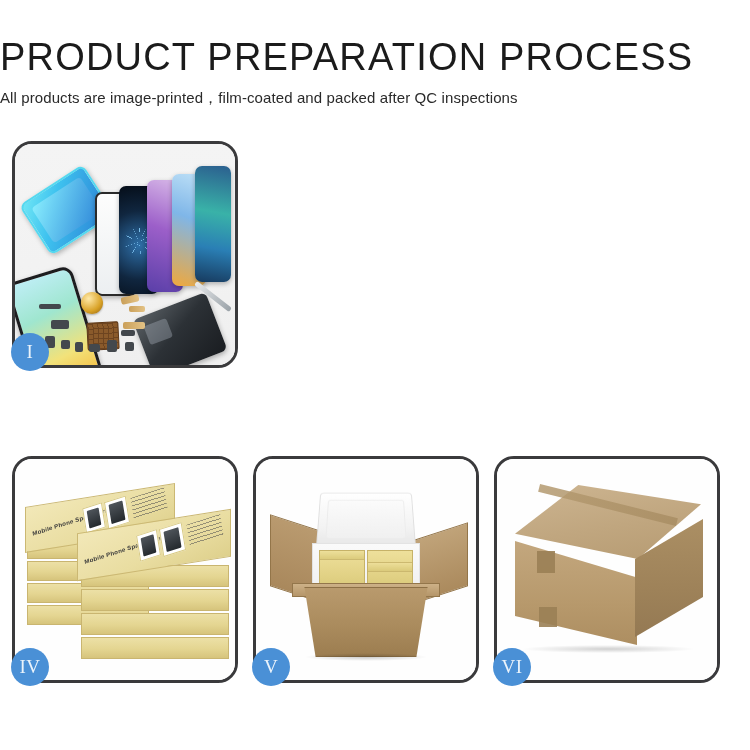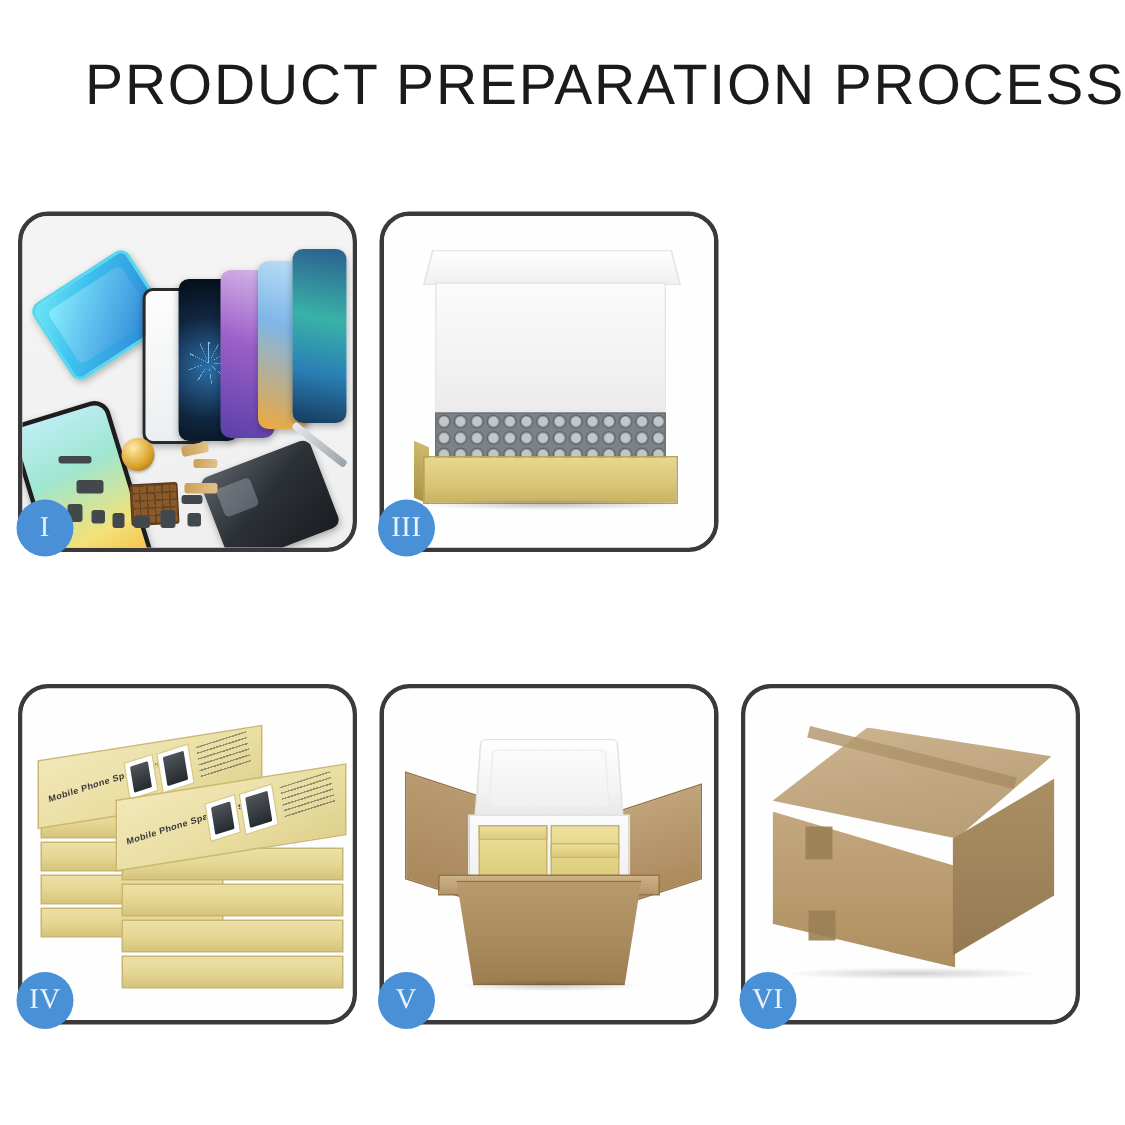--- a/index.html
+++ b/index.html
@@ -12,21 +12,21 @@
     height: 750px;
     font-family: "Liberation Sans", sans-serif;
     overflow: hidden;
     position: relative;
   }
 
   
   .header {
     width: 750px;
     padding-top: 38px;
-    text-align: right;
+    text-align: left;
   }
   .title {
     font-family: "Liberation Sans", sans-serif;
     font-size: 38px;
     font-weight: 400;
     letter-spacing: 1.2px;
     color: #1b1b1b;
     line-height: 1.05;
     white-space: nowrap;
   }
@@ -375,20 +375,21 @@
   .p6-shadow{
     position:absolute;left:26px;top:186px;width:170px;height:8px;
     background:radial-gradient(ellipse at center, rgba(0,0,0,.18), rgba(0,0,0,0) 72%);
   }
 </style>
 </head>
 <body>
 
 <div class="header">
   <div class="title">PRODUCT PREPARATION PROCESS</div>
+  <div class="subtitle">All products are image-printed，film-coated and packed after QC inspections</div>
 </div>
 
 <div class="grid">
 
   <div class="row">
 
     <div class="panel">
       <div class="panel-inner p1">
         <div class="ph ph-a"></div>
         <div class="ph ph-b"></div>
@@ -411,31 +412,20 @@
         <div class="part" style="left:60px;top:198px;width:8px;height:10px;"></div>
         <div class="part" style="left:74px;top:200px;width:11px;height:8px;"></div>
         <div class="part" style="left:92px;top:196px;width:10px;height:12px;"></div>
         <div class="part" style="left:110px;top:198px;width:9px;height:9px;"></div>
         <div class="part" style="left:106px;top:186px;width:14px;height:6px;"></div>
       </div>
       <div class="badge">I</div>
     </div>
 
 
-    <div class="panel">
-      <div class="panel-inner p3">
-        <div class="lid"></div>
-        <div class="foam"></div>
-        <div class="bub-layer"></div>
-        <div class="box3-side"></div>
-        <div class="box3-front"></div>
-        <div class="box3-shadow"></div>
-      </div>
-      <div class="badge">III</div>
-    </div>
   </div>
 
   <div class="row">
 
     <div class="panel">
       <div class="panel-inner p4">
         <div class="stack">
 
           <div class="kbox" style="left:6px;top:66px;width:120px;height:18px;"></div>
           <div class="kbox" style="left:6px;top:88px;width:120px;height:18px;"></div>

